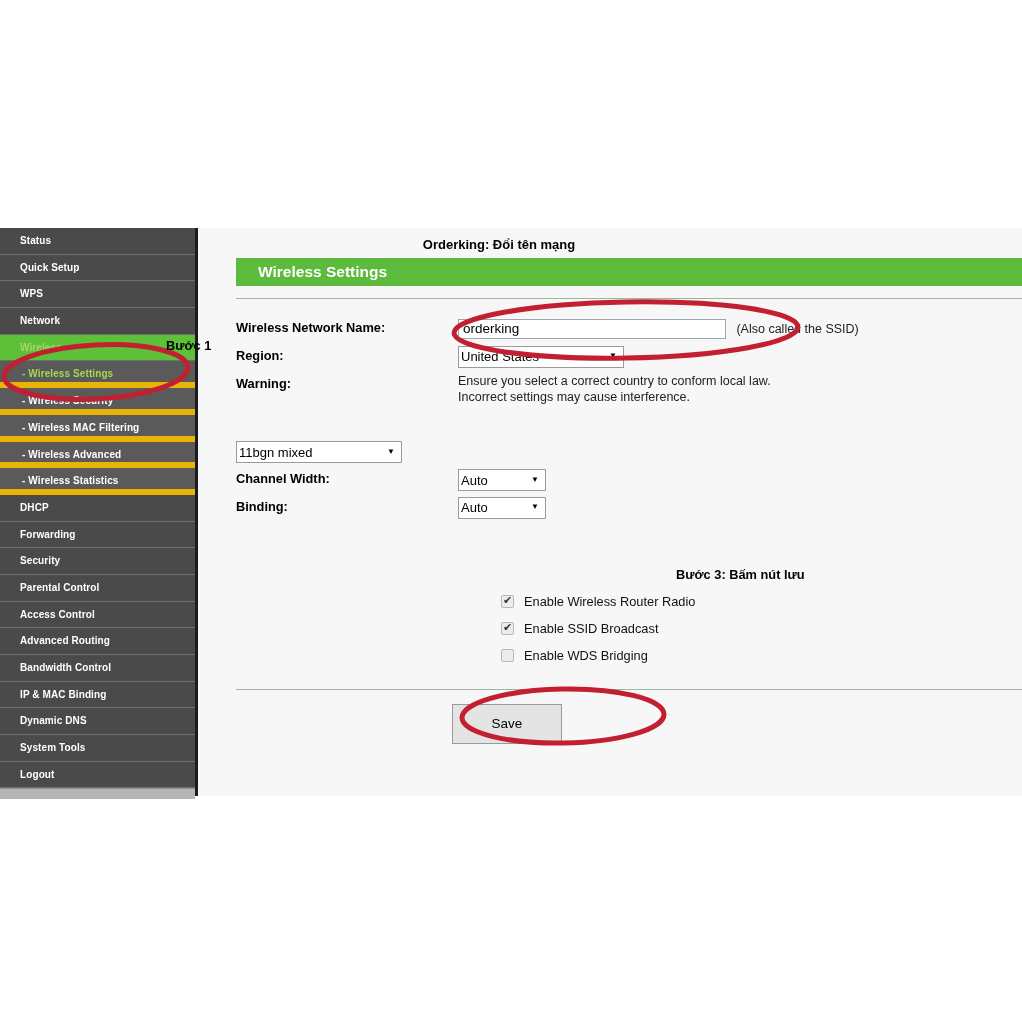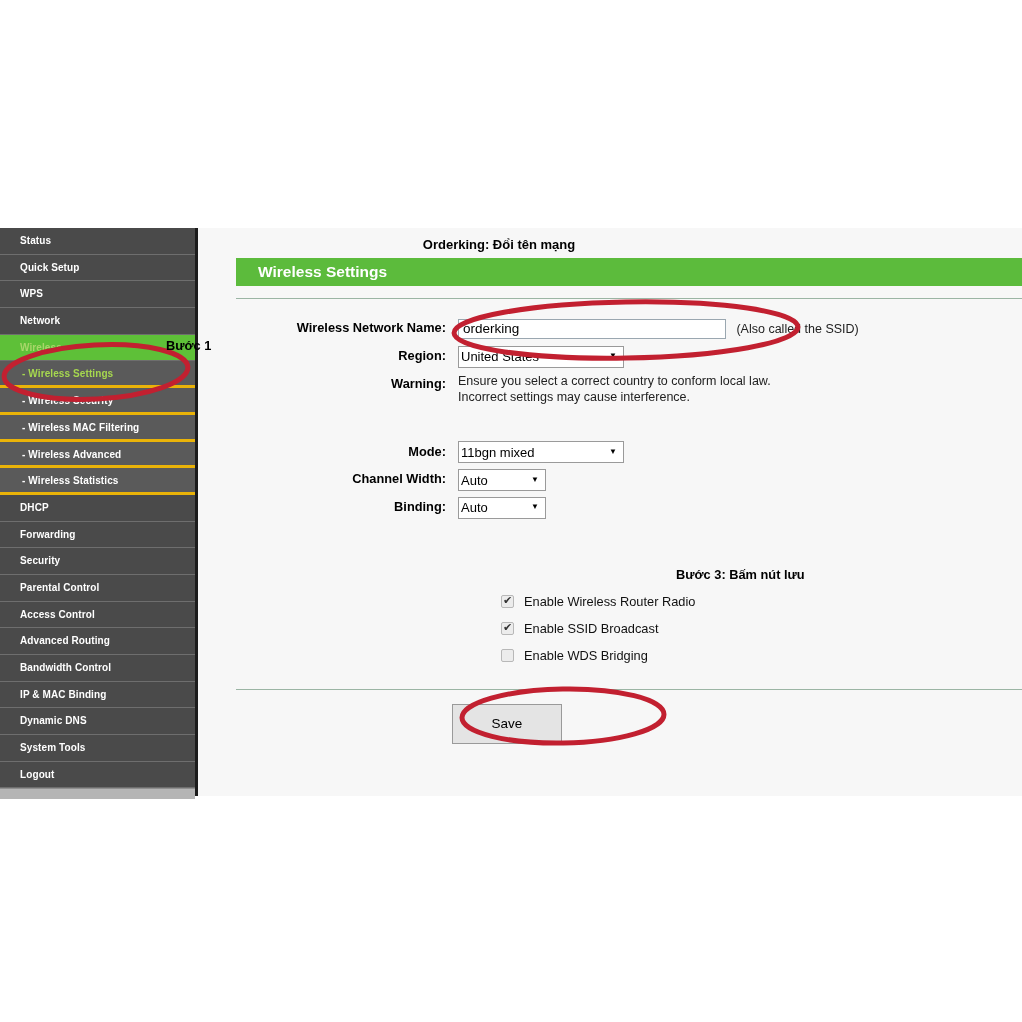--- a/index.html
+++ b/index.html
@@ -45,21 +45,21 @@
     font-weight: bold;
     background: #4a4a4a;
     border-bottom: 1px solid #6e6e6e;
     white-space: nowrap;
     letter-spacing: 0.1px;
   }
   .nav-item.sub {
     background: #5a5a5a;
     color: #ffffff;
     padding-left: 22px;
-    border-bottom: 3px solid #eab308;
+    border-bottom: 6px solid #eab308;
   }
   .nav-item.active {
     background: #5ec038;
     color: #a8d66a;
   }
   .nav-item.sub.active-sub {
     background: #5a5a5a;
     color: #a6d84f;
   }
   #sidebar-footer {
@@ -121,21 +121,20 @@
     padding-top: 18px;
   }
   .form-row {
     display: flex;
     align-items: flex-start;
     margin-bottom: 5px;
   }
   .form-label {
     width: 222px;
     flex: 0 0 222px;
-    text-align: right;
     font-size: 12.8px;
     font-weight: bold;
     color: #000000;
     padding-right: 12px;
     box-sizing: border-box;
     line-height: 22px;
   }
   .form-field {
     flex: 1 1 auto;
     line-height: 22px;
@@ -342,21 +341,20 @@
         <div class="form-label">Warning:</div>
         <div class="form-field">
           <div class="warn-text">Ensure you select a correct country to conform local law.</div>
           <div class="warn-text">Incorrect settings may cause interference.</div>
         </div>
       </div>
 
       <div style="height:30px"></div>
 
       <div class="form-row">
-        <div class="form-label">Mode:</div>
         <div class="form-field">
           <span class="select-wrap">
             <select class="combo w-mode">
               <option>11bgn mixed</option>
             </select>
           </span>
         </div>
       </div>
 
       <div class="form-row">

